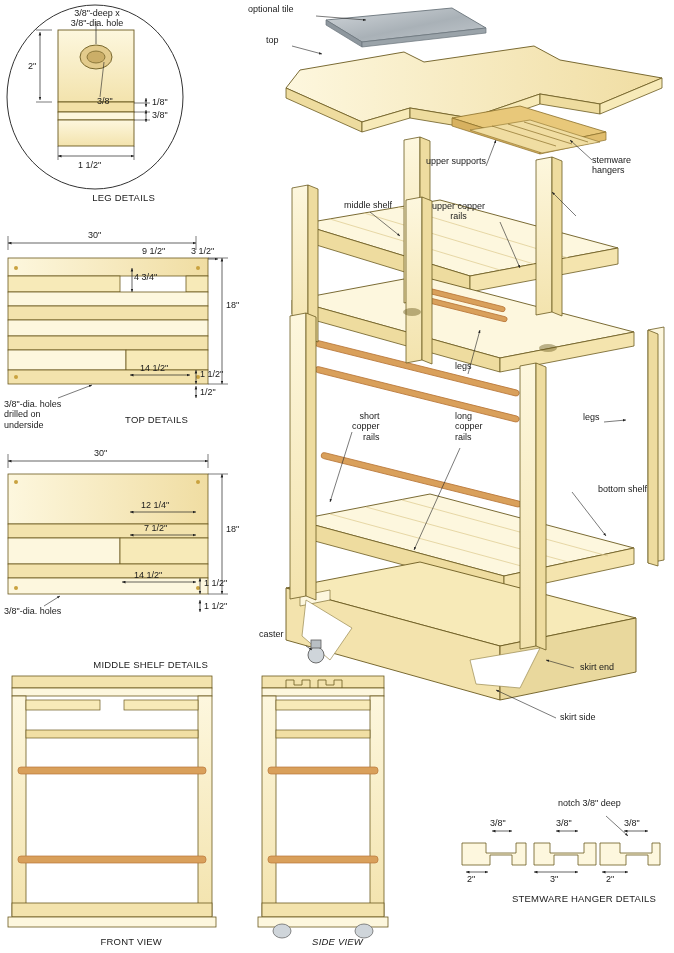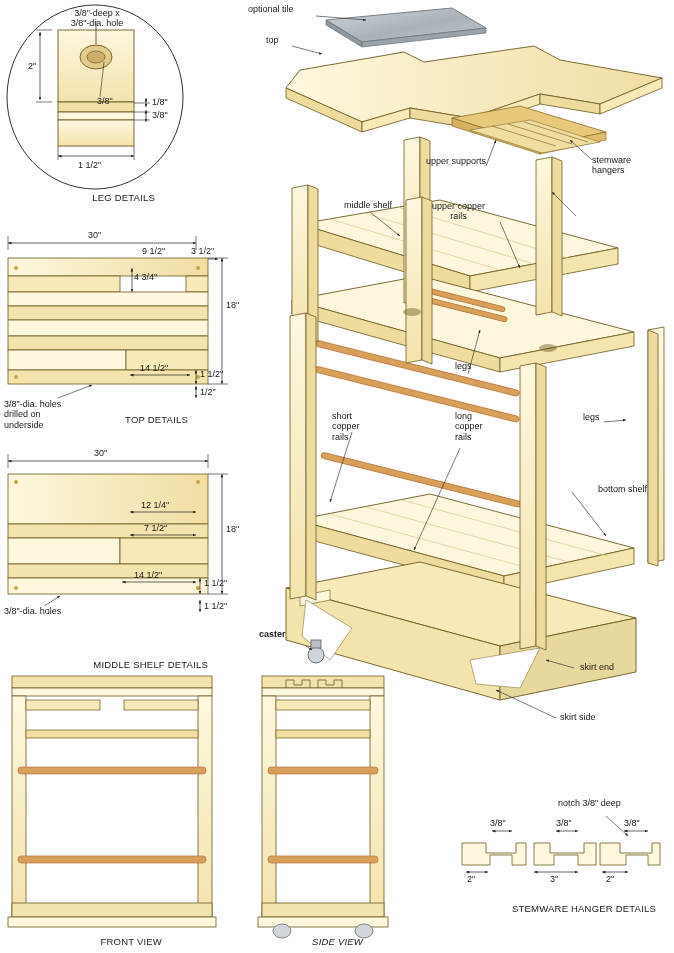--- a/index.html
+++ b/index.html
@@ -329,36 +329,36 @@
 <div class="cap" style="left:62px;top:936px;width:100px;">FRONT VIEW</div>
 <div class="cap" style="left:283px;top:936px;width:80px;font-style:italic;">SIDE VIEW</div>
 
 <div class="lbl" style="left:558px;top:798px;width:110px;">notch 3/8" deep</div>
 <div class="dim" style="left:490px;top:818px;">3/8"</div>
 <div class="dim" style="left:556px;top:818px;">3/8"</div>
 <div class="dim" style="left:624px;top:818px;">3/8"</div>
 <div class="dim" style="left:467px;top:874px;">2"</div>
 <div class="dim" style="left:550px;top:874px;">3"</div>
 <div class="dim" style="left:606px;top:874px;">2"</div>
-<div class="cap" style="left:480px;top:893px;width:176px;margin-top:10px;">STEMWARE HANGER DETAILS</div>
+<div class="cap" style="left:480px;top:893px;width:176px;">STEMWARE HANGER DETAILS</div>
 
 <div class="lbl" style="left:248px;top:4px;">optional tile</div>
 <div class="lbl" style="left:266px;top:35px;">top</div>
 <div class="lbl" style="left:426px;top:156px;">upper supports</div>
 <div class="lbl" style="left:592px;top:155px;">stemware
 hangers</div>
 <div class="lbl" style="left:344px;top:200px;">middle shelf</div>
 <div class="lbl" style="left:432px;top:201px;text-align:center;">upper copper
 rails</div>
 <div class="lbl" style="left:455px;top:361px;">legs</div>
 <div class="lbl" style="left:583px;top:412px;">legs</div>
-<div class="lbl" style="left:332px;top:411px;">short
+<div class="lbl" style="left:352px;top:411px;text-align:right;">short
 copper
 rails</div>
 <div class="lbl" style="left:455px;top:411px;">long
 copper
 rails</div>
 <div class="lbl" style="left:566px;top:484px;padding-left:32px;">bottom shelf</div>
-<div class="lbl" style="left:259px;top:629px;font-weight:bold;">caster</div>
+<div class="lbl" style="left:259px;top:629px;">caster</div>
 <div class="lbl" style="left:580px;top:662px;">skirt end</div>
 <div class="lbl" style="left:560px;top:712px;">skirt side</div>
 
 </div>
 
 </body></html>

